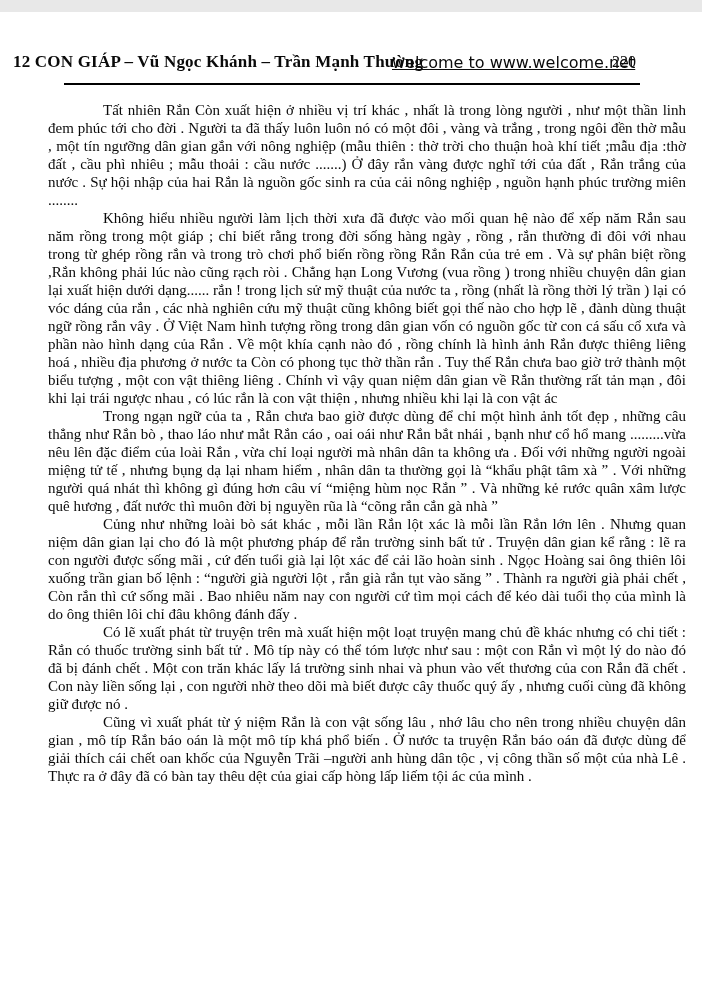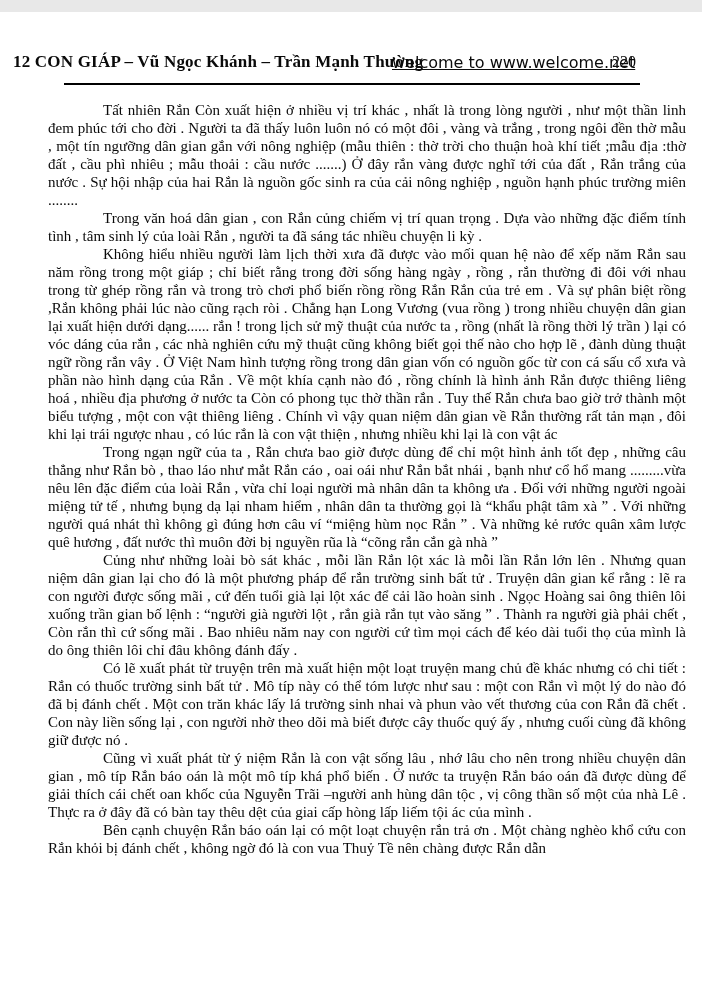--- a/index.html
+++ b/index.html
@@ -74,22 +74,20 @@
   <div class="header-title">12 CON GIÁP – Vũ Ngọc Khánh – Trần Mạnh Thường</div>
 
   <a class="header-watermark" href="#">welcome to www.welcome.net</a>
 
   <div class="header-pagenum">220</div>
 
   <div class="header-divider"></div>
 
   <div class="doc-body">
       <p>Tất nhiên Rắn Còn xuất hiện ở nhiều vị trí khác , nhất là trong lòng người , như một thần linh đem phúc tới cho đời . Người ta đã thấy luôn luôn nó có một đôi , vàng và trắng , trong ngôi đền thờ mẫu , một tín ngưỡng dân gian gắn với nông nghiệp (mẫu thiên : thờ trời cho thuận hoà khí tiết ;mẫu địa :thờ đất , cầu phì nhiêu ; mẫu thoải : cầu nước .......) Ở đây rắn vàng được nghĩ tới của đất , Rắn trắng của nước . Sự hội nhập của hai Rắn là nguồn gốc sinh ra của cải nông nghiệp , nguồn hạnh phúc trường miên ........</p>
-      <p>Trong văn hoá dân gian , con Rắn củng chiếm vị trí quan trọng . Dựa vào những đặc điểm tính tình , tâm sinh lý của loài Rắn , người ta đã sáng tác nhiều chuyện li kỳ .</p>
       <p>Không hiểu nhiều người làm lịch thời xưa đã được vào mối quan hệ nào để xếp năm Rắn sau năm rồng trong một giáp ; chỉ biết rằng trong đời sống hàng ngày , rồng , rắn thường đi đôi với nhau trong từ ghép rồng rắn và trong trò chơi phổ biến rồng rồng Rắn Rắn của trẻ em . Và sự phân biệt rồng ,Rắn  không phải lúc nào cũng rạch ròi . Chẳng hạn Long Vương (vua rồng ) trong nhiều chuyện dân gian lại xuất hiện dưới dạng...... rắn ! trong lịch sử mỹ thuật của nước ta , rồng (nhất là rồng thời lý trần ) lại có vóc dáng của rắn , các nhà nghiên cứu mỹ thuật cũng không biết gọi thế nào cho hợp lẽ , đành dùng thuật ngữ rồng rắn vây . Ở Việt Nam hình tượng rồng trong dân gian vốn có nguồn gốc từ con cá sấu cổ xưa và phần nào hình dạng của Rắn . Về một khía cạnh nào đó , rồng chính là hình ảnh Rắn được thiêng liêng hoá , nhiều địa phương ở nước ta Còn có phong tục thờ thần rắn . Tuy thế Rắn chưa bao giờ trở thành một biểu tượng , một con vật thiêng liêng . Chính vì vậy quan niệm dân gian về Rắn thường rất tản mạn  , đôi khi lại trái ngược nhau , có lúc rắn là con vật thiện , nhưng nhiều khi lại là con vật ác</p>
       <p>Trong ngạn ngữ của ta , Rắn chưa bao giờ được dùng để chỉ một hình ảnh tốt đẹp , những câu thẳng như Rắn bò , thao láo như mắt Rắn cáo , oai oái như Rắn bắt nhái , bạnh như cổ hổ mang .........vừa nêu lên đặc điểm của loài Rắn , vừa chỉ loại người mà nhân dân ta không ưa . Đối với những người ngoài miệng tử tế , nhưng bụng dạ lại nham hiểm , nhân dân ta thường gọi là “khẩu phật tâm xà ” . Với những người quá nhát thì không gì đúng hơn câu ví “miệng hùm nọc Rắn ” . Và những kẻ rước quân xâm lược quê hương , đất nước thì muôn đời bị nguyền rũa là “cõng rắn cắn gà nhà ”</p>
       <p>Củng như những loài bò sát khác , mỗi lần Rắn lột xác là mỗi lần Rắn lớn lên . Nhưng quan niệm dân gian lại cho đó là một phương pháp để rắn trường sinh bất tử . Truyện dân gian kể rằng : lẽ ra con người được sống mãi , cứ đến tuổi già lại lột xác để cải lão hoàn sinh . Ngọc Hoàng sai ông thiên lôi xuống trần gian bố lệnh : “người già người lột , rắn già rắn tụt vào săng ” . Thành ra người già phải chết , Còn rắn thì cứ sống mãi . Bao nhiêu năm nay con người cứ tìm mọi cách để kéo dài tuổi thọ của mình là do ông thiên lôi chỉ đâu không đánh đấy .</p>
       <p>Có lẽ xuất phát từ truyện trên mà xuất hiện một loạt truyện mang chủ đề khác nhưng có chi tiết : Rắn có thuốc trường sinh bất tử . Mô típ này có thể tóm lược như sau : một con Rắn vì một lý do nào đó đã bị đánh chết . Một con trăn khác lấy lá trường sinh nhai và phun vào vết thương của con Rắn đã chết . Con này liền sống lại , con người nhờ theo dõi mà biết được cây thuốc quý ấy , nhưng cuối cùng đã không giữ được nó .</p>
       <p>Cũng vì xuất phát từ ý niệm Rắn là con vật sống lâu , nhớ lâu cho nên trong nhiều chuyện dân gian , mô típ Rắn báo oán là một mô típ khá phổ biến . Ở nước ta truyện Rắn báo oán đã được dùng để giải thích cái chết oan khốc của Nguyễn Trãi –người anh hùng dân tộc , vị công thần số một của nhà Lê . Thực ra ở đây đã có bàn tay thêu dệt của giai cấp hòng lấp liếm tội ác của mình .</p>
-      <p>Bên cạnh chuyện Rắn báo oán lại có một loạt chuyện rắn trả ơn . Một chàng nghèo khổ cứu con Rắn khỏi bị đánh chết , không ngờ đó là con vua Thuỷ Tề nên chàng được Rắn dẫn</p>
     </div>
 
 </div>
 
 </body></html>

